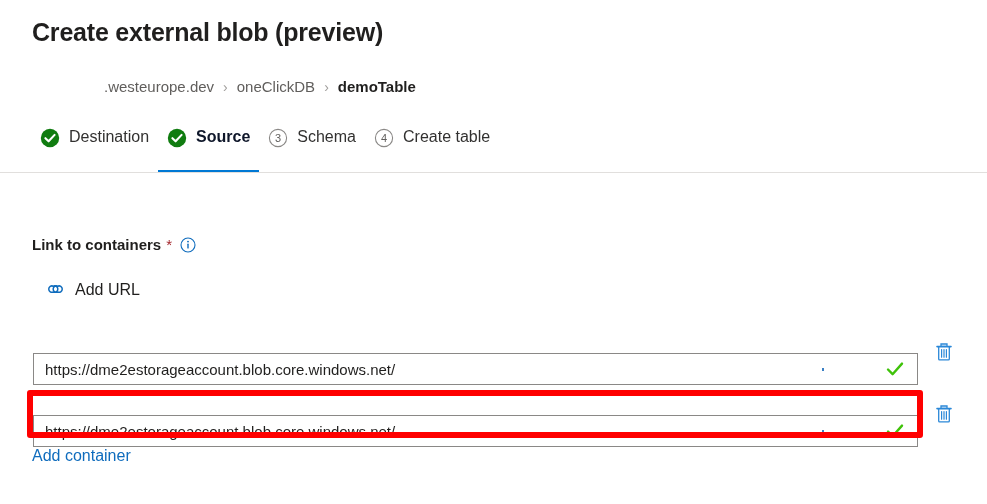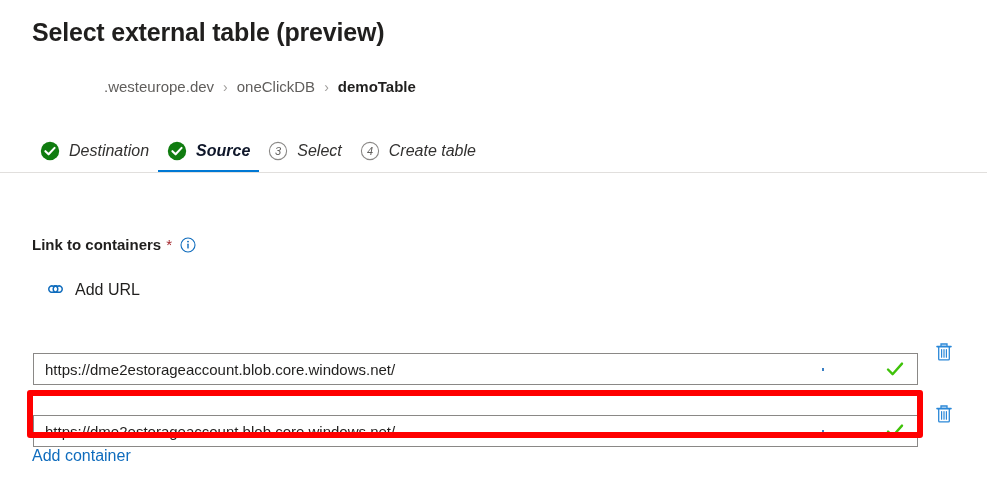--- a/index.html
+++ b/index.html
@@ -57,27 +57,25 @@
   .steps {
     position: absolute;
     left: 31px;
     top: 128px;
     display: flex;
     align-items: flex-start;
     height: 45px;
   }
   .step {
     display: flex;
-    align-items: center;
     height: 45px;
     padding: 0 9px;
     cursor: pointer;
     position: relative;
     box-sizing: border-box;
-    font-style: italic;
   }
   .step .ico {
     width: 20px;
     height: 20px;
     flex: 0 0 20px;
     margin-right: 9px;
     display: block;
   }
   .step .step-label {
     font-size: 16px;
@@ -237,21 +235,21 @@
     top: 447px;
     font-size: 16px;
     color: #0f6cbd;
     cursor: pointer;
     white-space: nowrap;
   }
 </style>
 </head>
 <body>
 
-<div class="page-title">Select external table (preview)</div>
+<div class="page-title">Create external blob (preview)</div>
 
 <div class="breadcrumb">
   <span class="crumb">.westeurope.dev</span>
   <span class="sep">›</span>
   <span class="crumb">oneClickDB</span>
   <span class="sep">›</span>
   <span class="crumb current">demoTable</span>
 </div>
 
 <div class="steps">
@@ -277,21 +275,21 @@
     <span class="underline"></span>
   </div>
 
   <div class="step">
     <span class="ico">
       <svg viewBox="0 0 20 20" width="20" height="20">
         <circle cx="10" cy="10" r="8.6" fill="none" stroke="#8a8886" stroke-width="1.1"></circle>
         <text x="10" y="14.2" font-family="Liberation Sans, sans-serif" font-size="11" fill="#605e5c" text-anchor="middle">3</text>
       </svg>
     </span>
-    <span class="step-label">Select</span>
+    <span class="step-label">Schema</span>
   </div>
 
   <div class="step">
     <span class="ico">
       <svg viewBox="0 0 20 20" width="20" height="20">
         <circle cx="10" cy="10" r="8.6" fill="none" stroke="#8a8886" stroke-width="1.1"></circle>
         <text x="10" y="14.2" font-family="Liberation Sans, sans-serif" font-size="11" fill="#605e5c" text-anchor="middle">4</text>
       </svg>
     </span>
     <span class="step-label">Create table</span>

